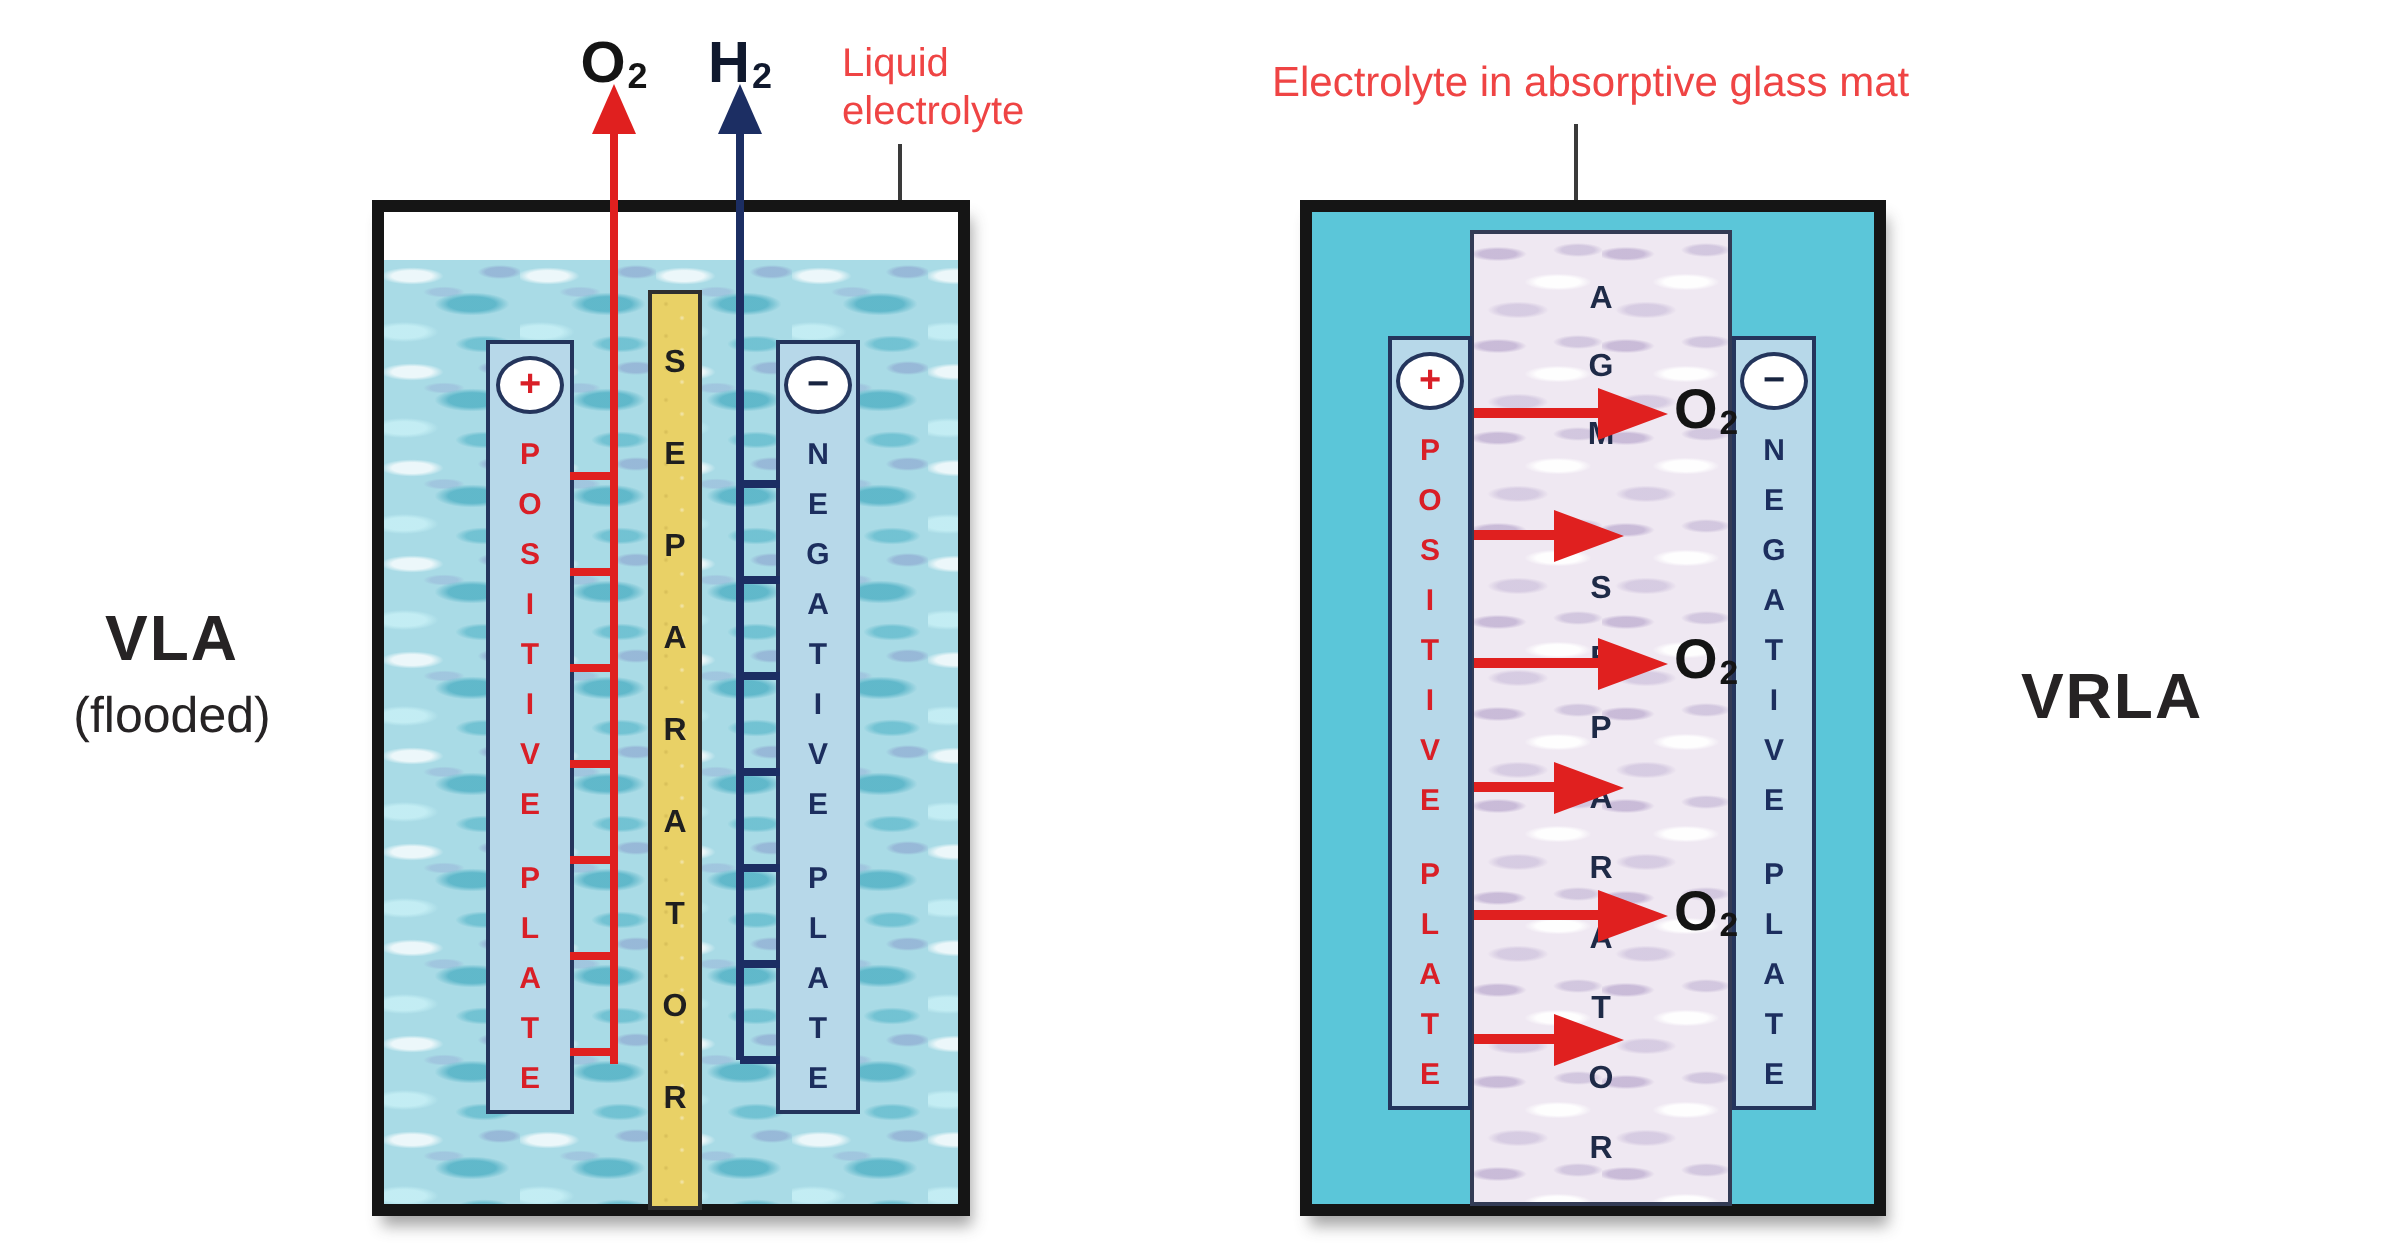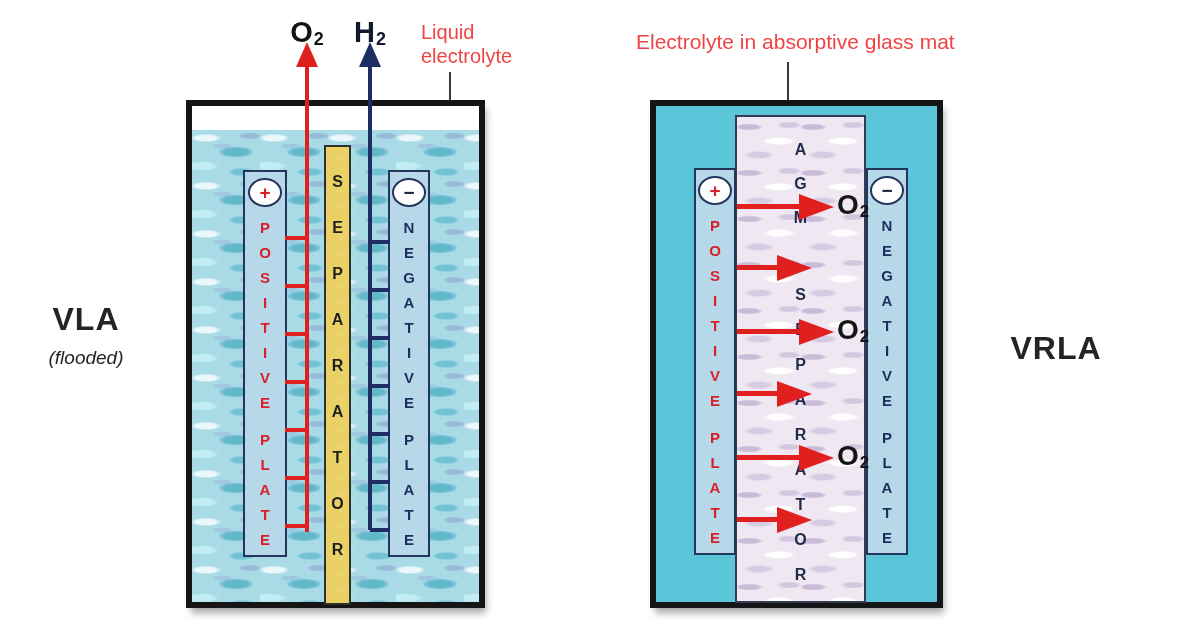--- a/index.html
+++ b/index.html
@@ -4,21 +4,21 @@
 <style>
   html,body{margin:0;padding:0;background:#ffffff;}
   .canvas{
     position:relative;width:1200px;height:622px;overflow:hidden;background:#ffffff;
     font-family:"Liberation Sans","DejaVu Sans",sans-serif;color:#1d1d1f;
   }
 
   
   .side-title{position:absolute;text-align:center;color:#262324;}
   .side-title .t1{font-size:32px;font-weight:bold;letter-spacing:1px;line-height:38px;}
-  .side-title .t2{font-size:19px;line-height:40px;font-style:italic;}
+  .side-title .t2{font-size:25px;line-height:40px;}
   .vla-title{left:8px;top:300px;width:156px;}
   .vrla-title{left:958px;top:306px;width:196px;margin-top:23px;}
 
   
   .annotation{position:absolute;color:#ef4444;}
   .annotation.left{left:421px;top:20px;width:112px;font-size:20px;line-height:24px;}
   .annotation.right{left:636px;top:30px;width:330px;font-size:21px;line-height:24px;white-space:nowrap;}
   .pointer{position:absolute;width:2px;background:#3a3a3a;}
   .pointer.left{left:449px;top:72px;height:76px;}
   .pointer.right{left:787px;top:62px;height:110px;}

